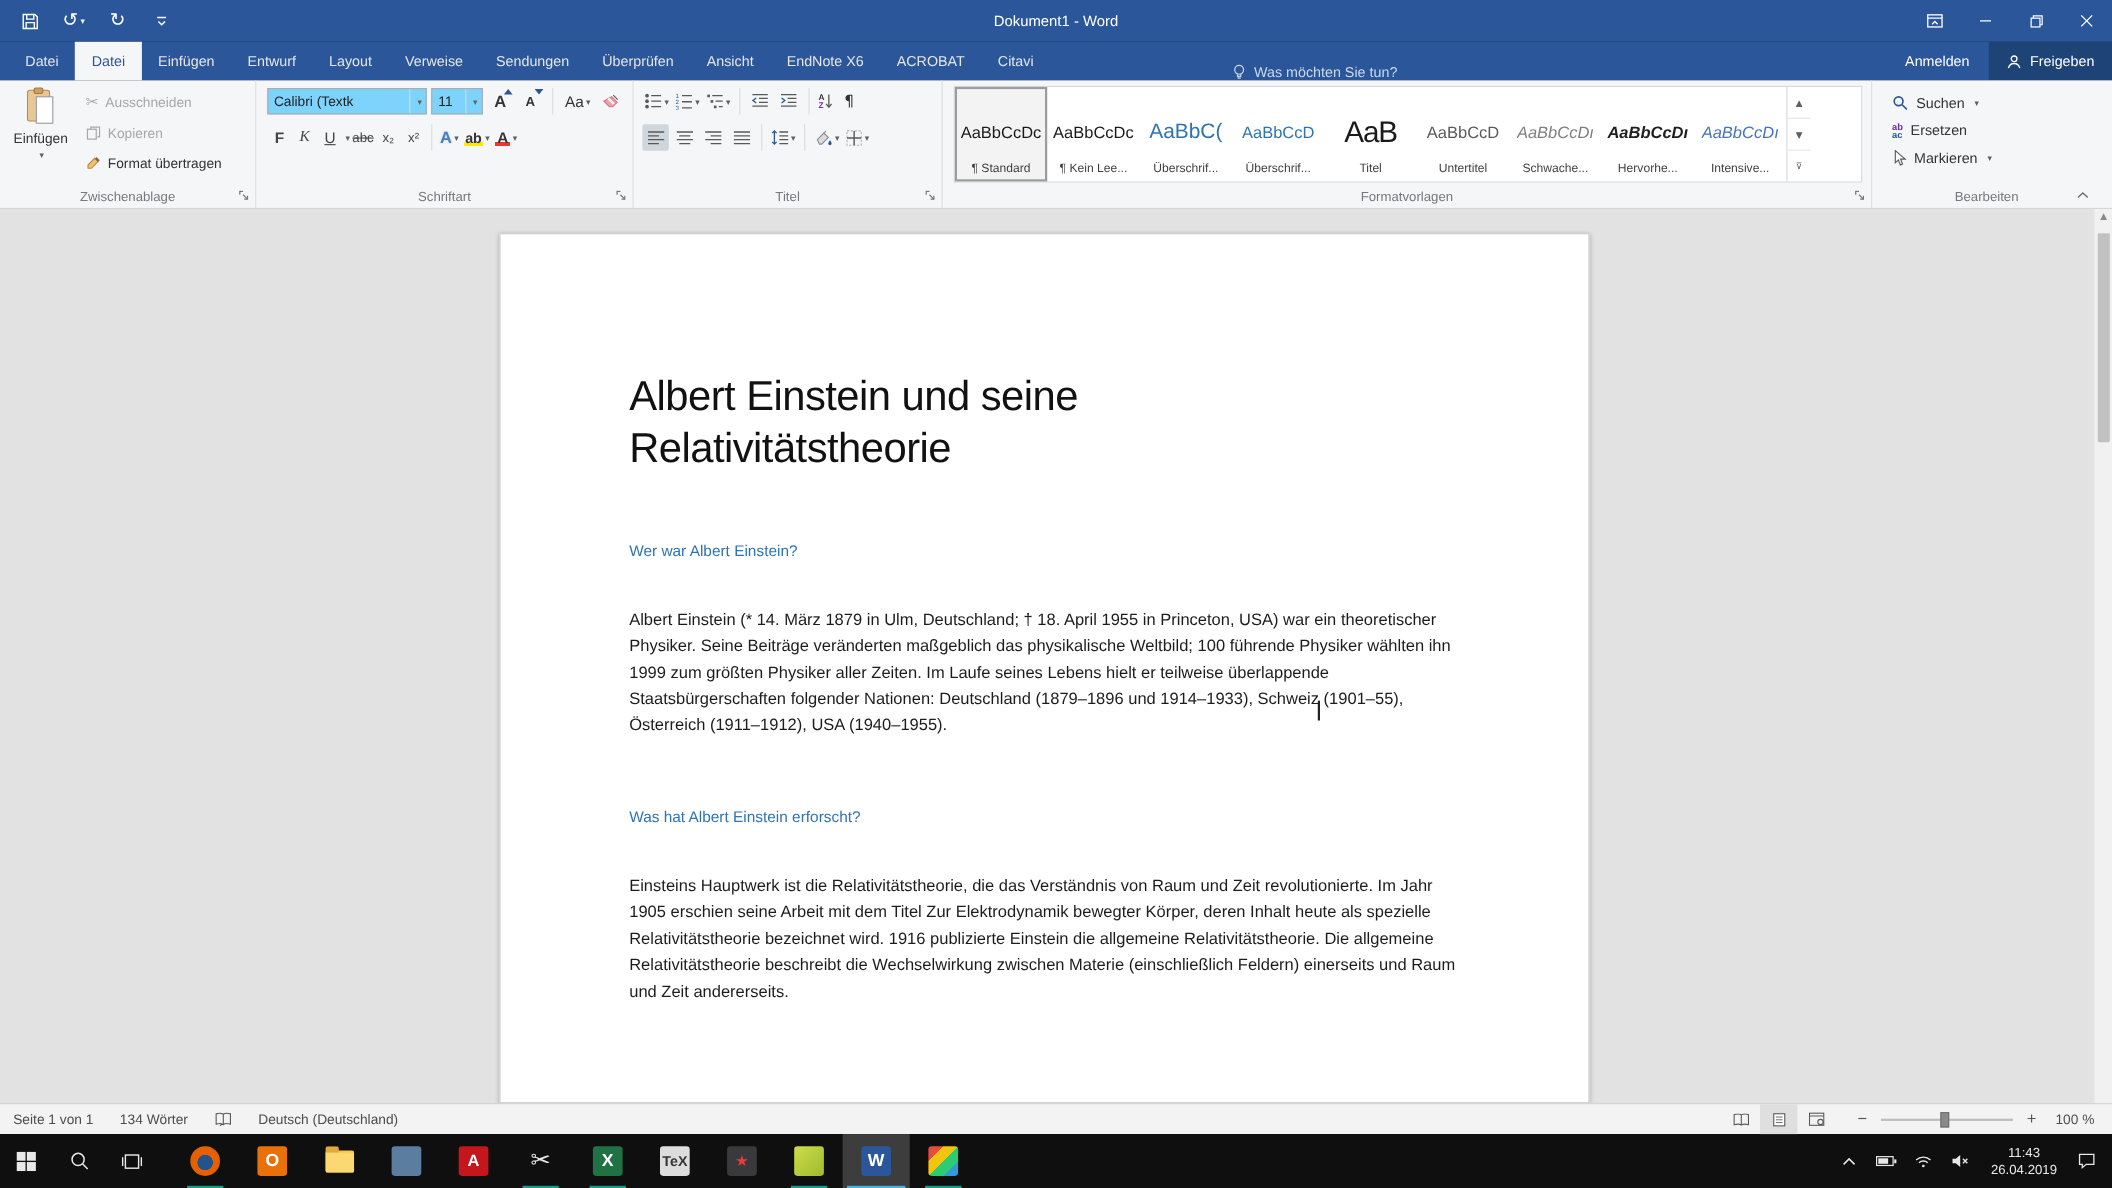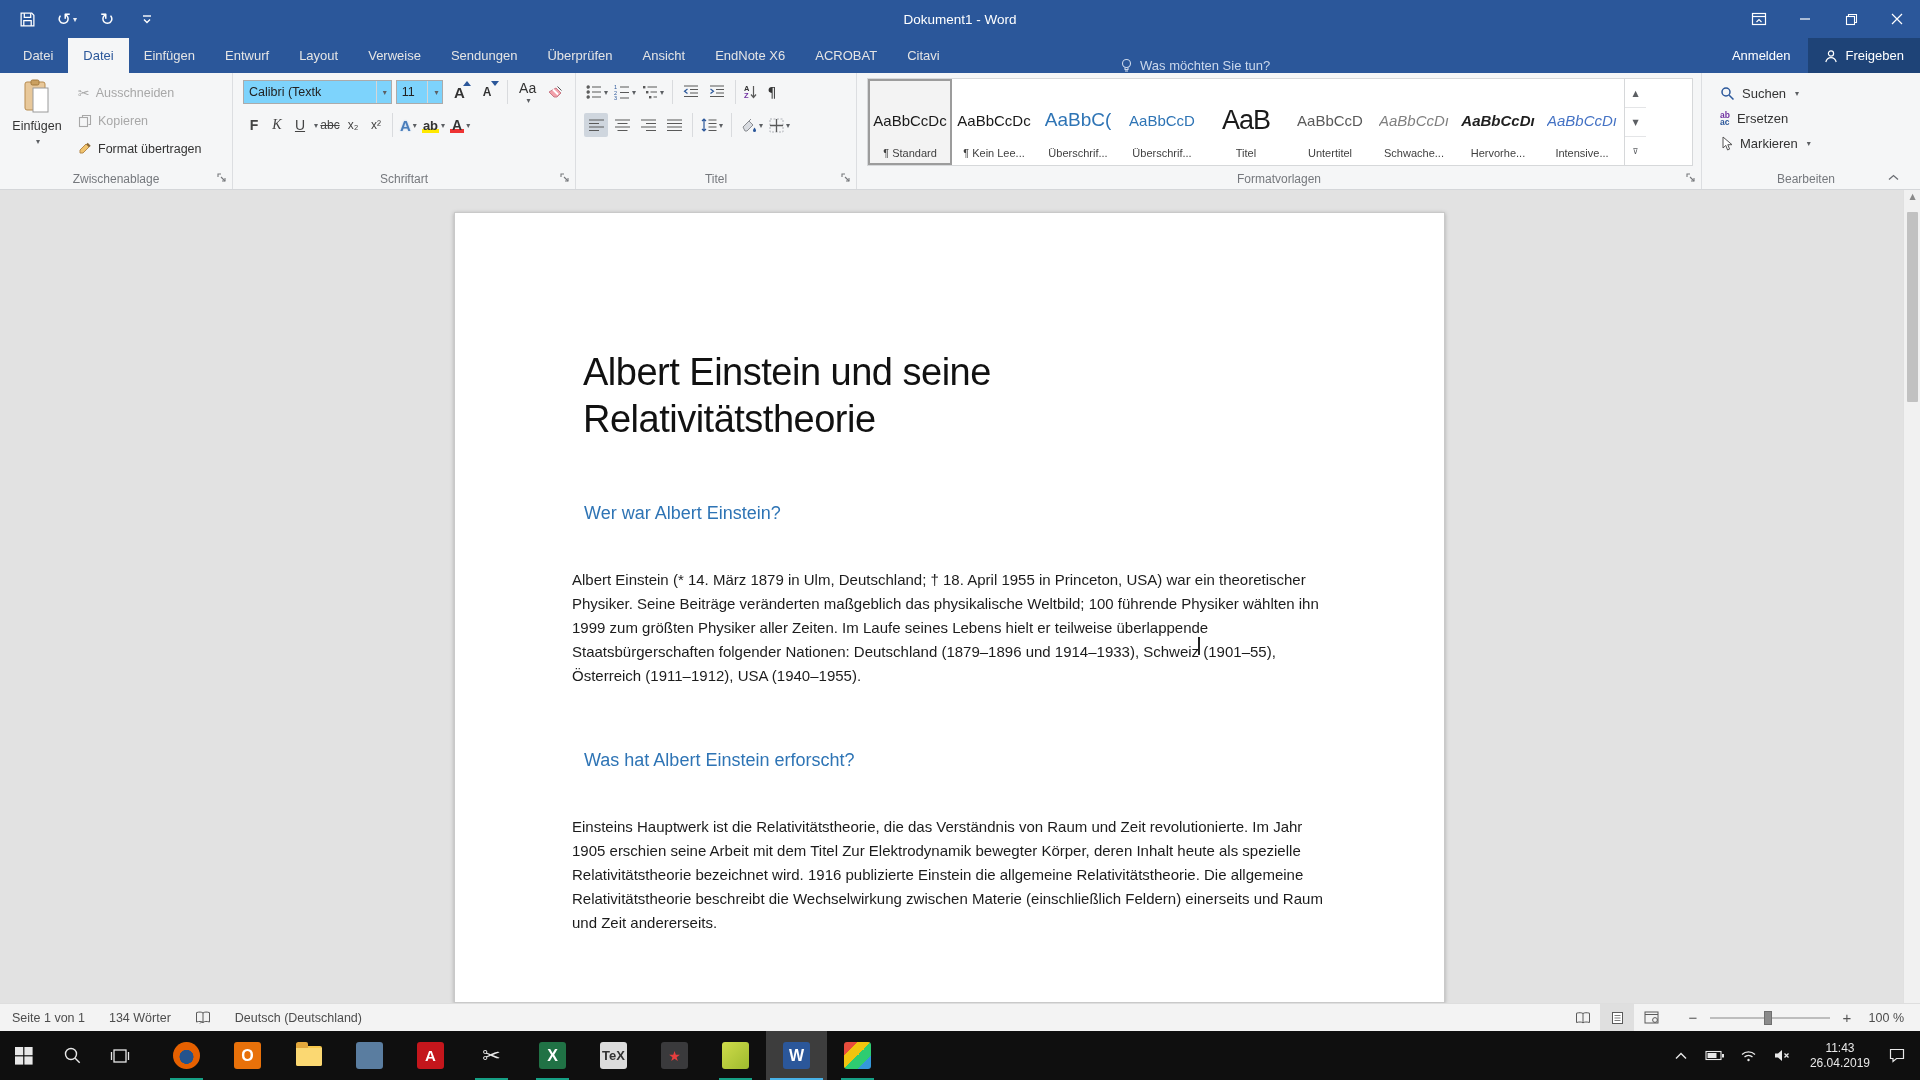--- a/index.html
+++ b/index.html
@@ -95,22 +95,22 @@
   .abac{display:flex;flex-direction:column;line-height:7px;font-size:8.5px;font-weight:bold;}
   .abac .t{color:#7030a0;}
   .abac .b{color:#2b579a;}
   .collapse{position:absolute;right:8px;bottom:4px;width:18px;height:16px;display:flex;align-items:center;justify-content:center;cursor:pointer;}
 
   
   .docarea{position:absolute;left:0;top:190px;width:1920px;height:813px;background:#e2e2e2;overflow:hidden;}
   .page{position:absolute;left:454px;top:22px;width:991px;height:791px;background:#fff;border:1px solid #c9c9c9;
     box-shadow:0 1px 4px rgba(0,0,0,.25);}
   .pagein{padding:125px 124px 0 117px;}
-  .doctitle{font-size:38px;line-height:1.24;color:#111;font-weight:300;letter-spacing:-.5px;max-width:490px;margin:11px;}
-  .dochead{font-size:18px;color:#2e74b5;font-weight:400;margin:12px;}
+  .doctitle{font-size:38px;line-height:1.24;color:#111;font-weight:300;letter-spacing:-.5px;max-width:490px;margin:0;}
+  .dochead{font-size:14px;color:#2e74b5;font-weight:400;margin:0;}
   .h1a{margin-top:60px;}
   .h1b{margin-top:62px;}
   .docp{font-size:15px;line-height:24px;color:#1c1c1c;margin:44px 0 0;width:752px;}
   .caret{position:absolute;left:743px;top:424px;width:1.5px;height:18px;background:#222;}
   .vscroll{position:absolute;right:0;top:0;width:17px;height:813px;background:#f1f1f1;border-left:1px solid #e0e0e0;}
   .vthumb{position:absolute;left:3px;top:22px;width:11px;height:190px;background:#c1c1c1;border-radius:1px;}
   .vup{position:absolute;left:0;top:2px;width:17px;text-align:center;font-size:8px;color:#8a8a8a;font-family:"DejaVu Sans",sans-serif;}
 
   
   .statusbar{position:absolute;left:0;top:1003px;width:1920px;height:28px;background:#f3f3f3;border-top:1px solid #dedede;
@@ -316,21 +316,21 @@
         </span>
         <span class="rb fw" style="width:24px;height:24px;">
           <span class="fA">A</span>
             <span class="tri-up"></span>
         </span>
         <span class="rb fw" style="width:24px;height:24px;">
           <span class="fA" style="font-size:12px;">A</span>
             <span class="tri-dn"></span>
         </span>
         <span class="vsep"></span>
-        <span class="rb" style="height:24px;padding:0 3px;flex-direction:column;">
+        <span class="rb" style="height:24px;padding:0 3px;">
           <span style="font-size:14px;color:#333;">Aa</span>
             <span class="arr">▾</span>
         </span>
         <span class="rb" style="width:24px;height:24px;">
           <span>
             <svg width="16" height="14" viewBox="0 0 16 14">
               <path d="M2 7l5 5 3 0 4-4-5-5-7 4z" fill="#f2a0aa" stroke="#c97a86"></path>
               <path d="M6 4.5l5 5" stroke="#fff" stroke-width="2"></path>
               <path d="M10.5 1.5l4 4" stroke="#555" stroke-width="1"></path>
             </svg>

